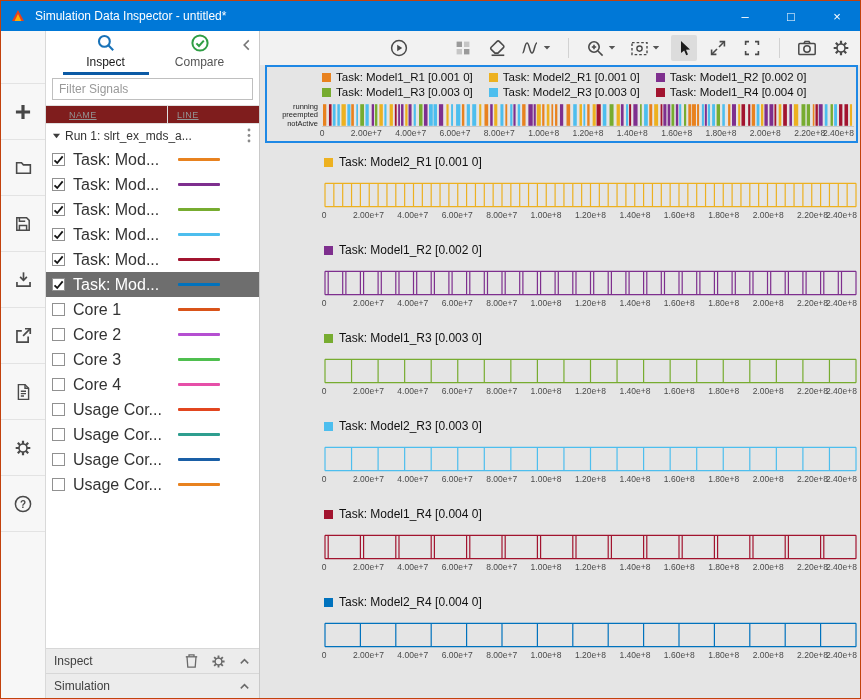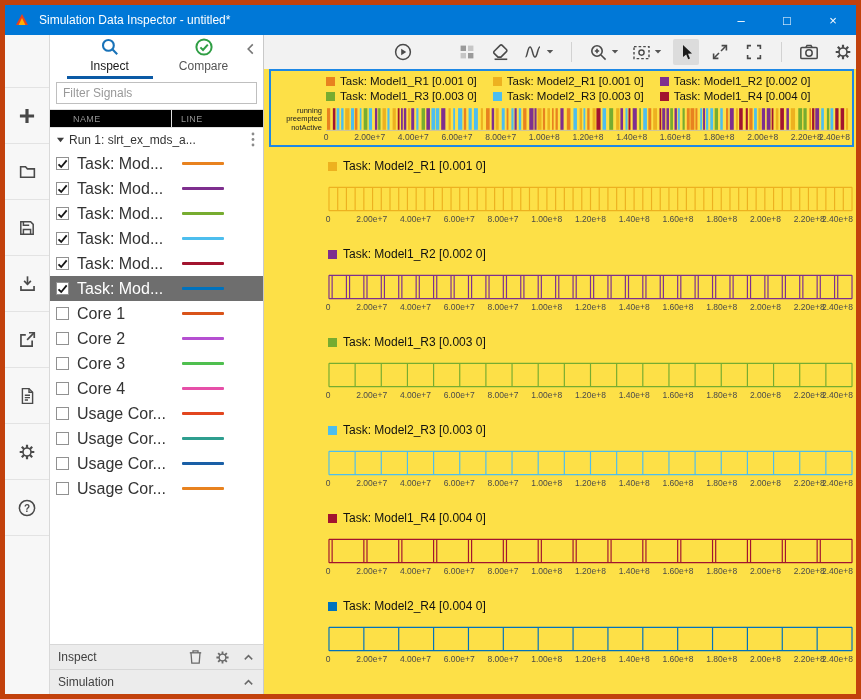--- a/index.html
+++ b/index.html
@@ -1,17 +1,17 @@
 <!DOCTYPE html>
 <html><head>
 <meta charset="utf-8">
 <style>
   * { margin:0; padding:0; box-sizing:border-box; }
   body { font-family:"Liberation Sans", sans-serif; background:#9a9a9a; }
-  .window { width:861px; height:699px; border:5px solid #c2410c; display:flex; flex-direction:column; background:#fff; overflow:hidden; }
+  .window { width:861px; height:699px; border:1px solid #c2410c; display:flex; flex-direction:column; background:#fff; overflow:hidden; }
 
   
   .titlebar { flex:0 0 30px; height:30px; background:#0078D7; display:flex; align-items:center; }
   .app-icon { width:16px; height:16px; margin-left:9px; display:flex; }
   .title-text { color:#fff; font-size:12px; margin-left:9px; flex:1; white-space:nowrap; }
   .win-btn { width:46px; height:30px; display:flex; align-items:center; justify-content:center; color:#fff; font-size:13px; }
 
   .main { flex:1; display:flex; min-height:0; }
 
   
@@ -25,21 +25,21 @@
   .tabbar { flex:0 0 44px; display:flex; justify-content:center; gap:8px; position:relative; }
   .tab { width:86px; display:flex; flex-direction:column; align-items:center; justify-content:flex-end; gap:2px; padding-bottom:0; border-bottom:3px solid transparent; }
   .tab .tab-label { font-size:12px; color:#555; padding-bottom:3px; }
   .tab.selected { border-bottom:3px solid #0B5AA5; }
   .tab.selected .tab-label { color:#1a1a1a; }
   .collapse-btn { position:absolute; right:3px; top:5px; width:18px; height:18px; display:flex; align-items:center; justify-content:center; }
 
   .filter-input { margin:3px 6px 5px; height:22px; border:1px solid #bfbfbf; font-size:12px; padding:0 6px; color:#333; font-family:inherit; }
   .filter-input::placeholder { color:#999; }
 
-  .cols-header { flex:0 0 19px; background:#000000; border-top:1px solid #e0e0e0; border-bottom:1px solid #e0e0e0; display:flex; align-items:center; font-size:9px; color:#939393; letter-spacing:.4px; }
+  .cols-header { flex:0 0 19px; background:#7f1d1d; border-top:1px solid #e0e0e0; border-bottom:1px solid #e0e0e0; display:flex; align-items:center; font-size:9px; color:#939393; letter-spacing:.4px;text-decoration:underline; }
   .col-name { width:122px; padding-left:23px; border-right:1px solid #e0e0e0; height:100%; display:flex; align-items:center; }
   .col-line { padding-left:9px; }
 
   .run-row { flex:0 0 23px; display:flex; align-items:center; padding-left:6px; }
   .run-label { font-size:12px; font-weight:normal; color:#333; margin-left:4px; flex:1; white-space:nowrap; overflow:hidden; }
   .kebab { margin-right:8px; display:flex; }
 
   .sig-row { height:25px; display:flex; align-items:center; }
   .sig-row.selected { background:#6E6E6E; }
   .checkbox { width:13px; height:13px; border:1px solid #919191; background:#fff; margin-left:6px; display:flex; align-items:center; justify-content:center; flex:0 0 13px; }
@@ -55,21 +55,21 @@
   
   .content { flex:1; display:flex; flex-direction:column; min-width:0; background:#fff; }
   .plot-toolbar { flex:0 0 34px; background:#f2f2f2; display:flex; align-items:center; padding-left:126px; gap:8px; }
   .tool-btn { height:26px; min-width:26px; display:flex; align-items:center; justify-content:center; gap:3px; padding:0 3px; border-radius:2px; }
   .tool-btn.selected { background:#dcdcdc; }
   .tool-sep { width:1px; height:20px; background:#d2d2d2; margin:0 6px; }
   .tool-space { width:22px; }
   .icon { display:flex; align-items:center; justify-content:center; }
   .icon svg { display:block; }
 
-  .plots { flex:1; overflow:hidden; position:relative; background:#fde047; }
+  .plots { flex:1; overflow:hidden; position:relative; background:#e5e5e5; }
 
   .overview { margin:0 2px 12px 5px; border:2px solid #1E88E5; padding:4px 0 2px; }
   .ov-legend { margin-left:55px; display:grid; grid-template-columns:repeat(3,max-content); column-gap:16px; row-gap:3px; }
   .legend-item { display:flex; align-items:center; gap:5px; font-size:11.5px; color:#111; white-space:nowrap; }
   .swatch { width:9px; height:9px; flex:0 0 9px; }
   .ov-body { display:flex; margin-top:5px; }
   .ov-ylabels { width:55px; height:24px; display:flex; flex-direction:column; justify-content:space-between; align-items:flex-end; font-size:7.5px; color:#222; padding-right:4px; line-height:1; }
   .ov-band { flex:1; height:24px; margin-right:2px; }
   .ticks { position:relative; height:12px; font-size:8.5px; color:#4a4a4a; }
   .ov-ticks { margin-left:55px; margin-right:2px; }

